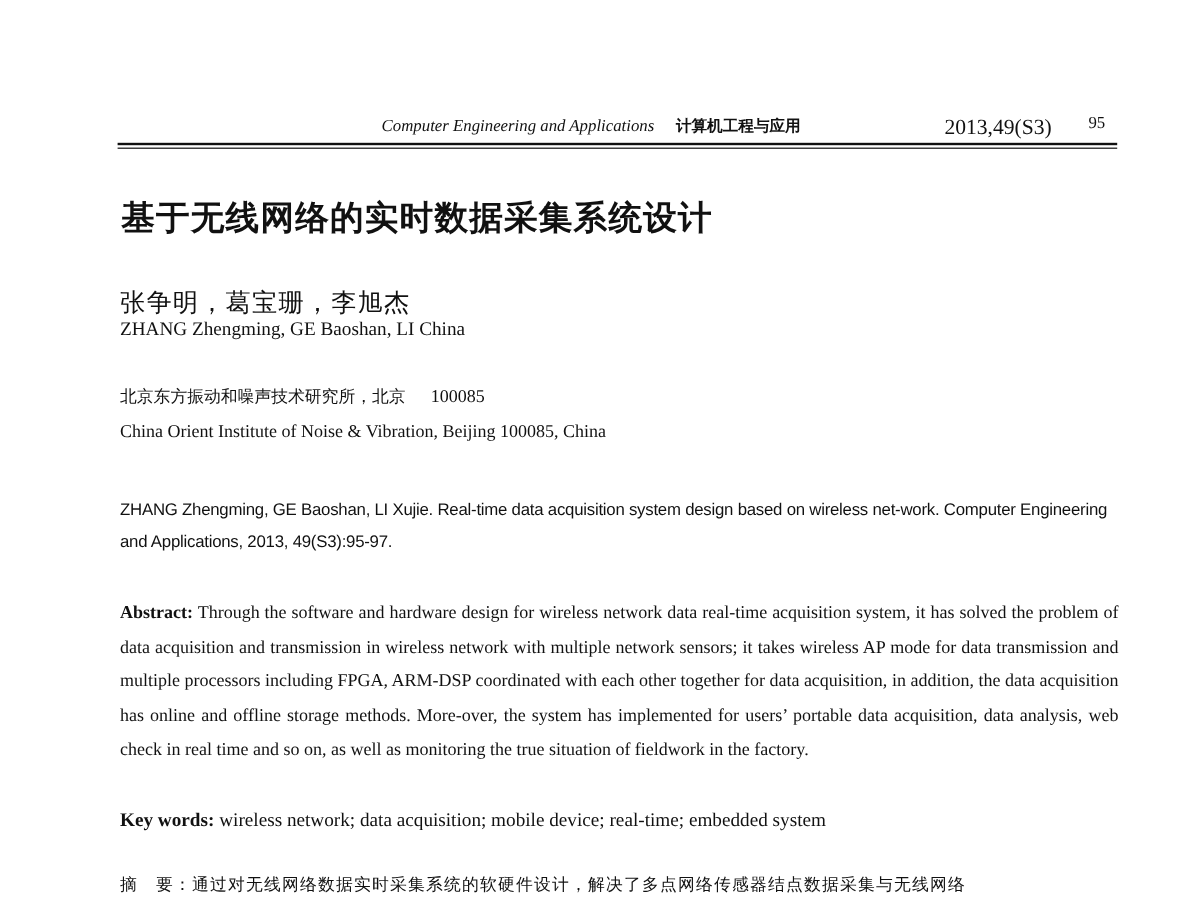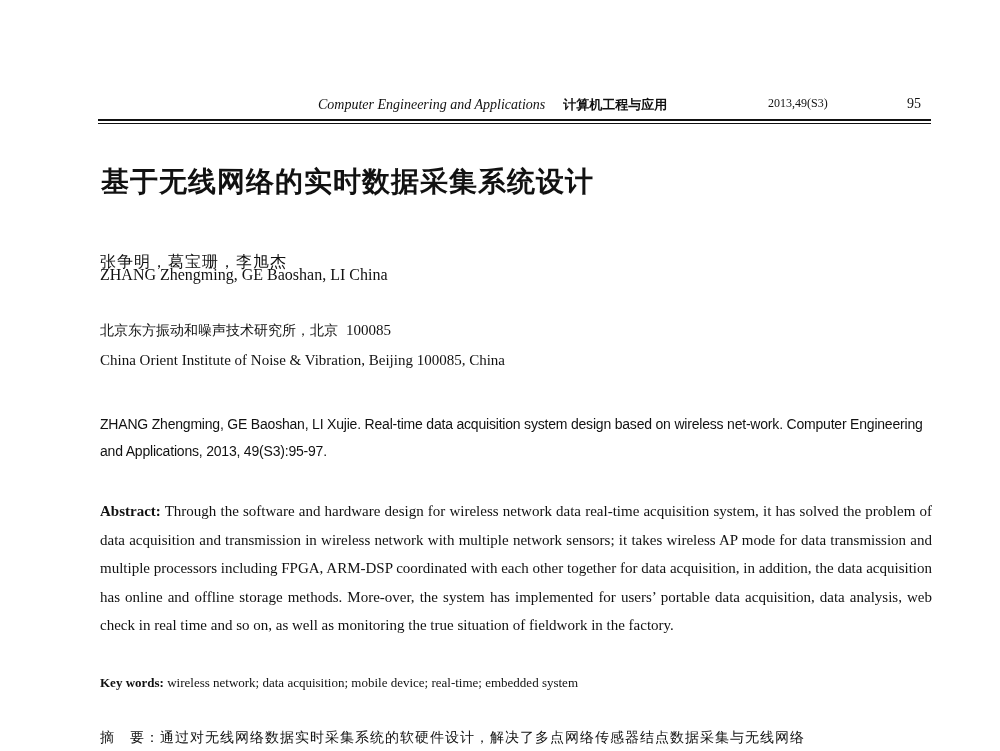--- a/index.html
+++ b/index.html
@@ -1,34 +1,34 @@
 <!DOCTYPE html>
 <html><head>
 <meta charset="utf-8">
 <style>
   html, body { margin: 0; padding: 0; background: #ffffff; }
   body { width: 1000px; height: 751px; position: relative; overflow: hidden; color: #111; font-family: "Liberation Serif", serif; }
   .abs { position: absolute; white-space: nowrap; }
   .running-head { top: 96px; left: 318px; font-size: 14px; }
   .running-head .journal-en { font-style: italic; }
   .running-head .journal-cn { font-family: "DejaVu Sans", sans-serif; font-weight: bold; font-size: 13px; margin-left: 18px; }
-  .year-vol { top: 96px; left: 768px; font-size: 12px; }
+  .year-vol { top: 96px; left: 787px; font-size: 18px; }
   .page-num { top: 96px; left: 907px; font-size: 14px; }
   .rule-thick { top: 119px; left: 98px; width: 833px; height: 2px; background: #111; }
   .rule-thin { top: 123px; left: 98px; width: 833px; height: 1px; background: #111; }
   .title-cn { top: 163px; left: 101px; font-family: Liberation Serif, serif; font-weight: bold; font-size: 28px; letter-spacing: 1px; }
-  .authors-cn { top: 252px; left: 100px; font-family: "DejaVu Serif", serif; font-size: 16px; letter-spacing: 1px; }
+  .authors-cn { top: 238px; left: 100px; font-family: "DejaVu Serif", serif; font-size: 21px; letter-spacing: 1px; }
   .authors-en { top: 266px; left: 100px; font-size: 16px; }
   .affil-cn { top: 322px; left: 100px; font-family: "DejaVu Sans", sans-serif; font-size: 14px; }
-  .affil-cn .zip { font-family: "Liberation Serif", serif; font-size: 15px; margin-left: 8px; }
+  .affil-cn .zip { font-family: "Liberation Serif", serif; font-size: 15px; margin-left: 21px; }
   .affil-en { top: 352px; left: 100px; font-size: 15px; }
   .citation { top: 411px; left: 100px; width: 833px; font-family: "Liberation Sans", sans-serif; font-weight: normal; font-size: 14px; line-height: 27px; white-space: normal; letter-spacing: -0.2px; }
   .abstract { top: 497px; left: 100px; width: 832px; font-size: 15px; line-height: 28.5px; white-space: normal; text-align: justify; }
   .abstract .label { font-weight: bold; }
-  .keywords { top: 675px; left: 100px; font-size: 13px; }
+  .keywords { top: 675px; left: 100px; font-size: 16px; }
   .keywords .label { font-weight: bold; }
   .abstract-cn { top: 729px; left: 100px; font-family: "DejaVu Serif", serif; font-size: 14px; letter-spacing: 1px; }
   .abstract-cn .label { font-weight: normal; font-family: "DejaVu Sans", sans-serif; }
 </style>
 </head>
 <body>
 
 <div class="abs running-head">
   <span class="journal-en">Computer Engineering and Applications</span><span class="journal-cn">计算机工程与应用</span>
 </div>

